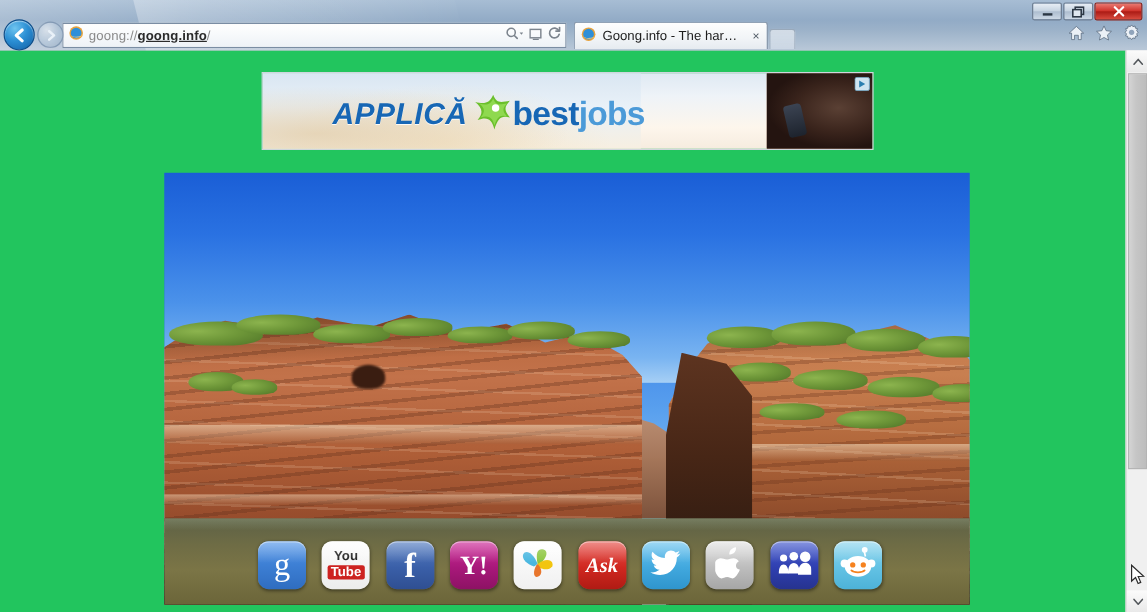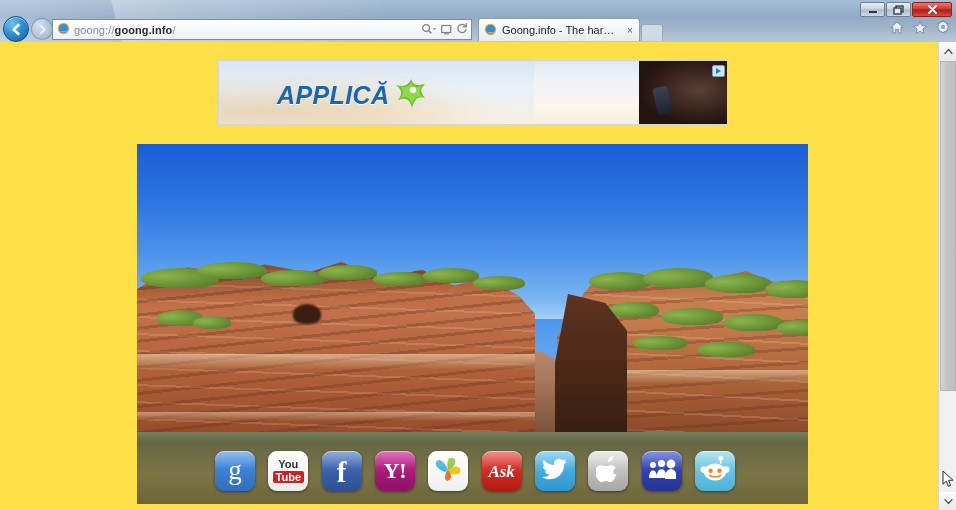--- a/index.html
+++ b/index.html
@@ -72,21 +72,21 @@
   #addrbar .shade {
     position:absolute; left:0; top:0; height:100%; width:100%;
     background: linear-gradient(180deg, rgba(255,255,255,.9), rgba(236,241,246,.9));
     pointer-events:none;
   }
   .fav-ie { position:relative; z-index:2; margin:0 4px 0 4px; }
   #urltext {
     position:relative; z-index:2;
     font-size:11px; color:#8b8b8b; white-space:nowrap; letter-spacing:.1px;
   }
-  #urltext b { color:#2b2b2b; font-weight:700; }
+  #urltext b { color:#2b2b2b; font-weight:700;text-decoration:underline; }
   #addr-icons { position:absolute; right:3px; top:0; height:100%; display:flex; align-items:center; gap:4px; z-index:3;}
   .aicon { opacity:.65; }
 
   
   #tabstrip { position:absolute; left:478px; top:17px; height:24px; display:flex; align-items:flex-end; z-index:25;}
   .tab {
     height:23px; min-width:125px; padding:0 6px 0 5px;
     background: linear-gradient(180deg,#fdfefe 0%, #f1f4f7 60%, #e6ebf0 100%);
     border:1px solid #8b9bae; border-bottom:none;
     border-radius:3px 3px 0 0;
@@ -107,21 +107,21 @@
   .tool { opacity:.92; }
 
   
   #viewport {
     position:absolute; left:0; top:42px; width:956px; height:468px;
     background:#c9ced2;
     overflow:hidden;
   }
   #page {
     position:absolute; left:0; top:0; width:938px; height:468px;
-    background:#fde047;
+    background:#22c55e;
   }
 
   
   #adbanner {
     position:absolute; left:218px; top:18px; width:510px; height:65px;
     background: linear-gradient(180deg,#dfe9f3 0%, #eef3f8 30%, #fdf6ec 72%, #f6ecdf 100%);
     border:1px solid #cfd6dd;
     overflow:hidden;
   }
   #adbanner .blur-left{
@@ -434,20 +434,21 @@
             <div class="phone"></div>
           </div>
         <div id="ad-applica">APPLICĂ</div>
         <div id="ad-star">
           <svg width="34" height="32" viewBox="0 0 34 32">
             <path d="M17 1 C20 9 24 7 31 6 C26 11 26 14 31 20 C24 18 21 20 18 30 C16 21 12 19 4 22 C9 16 8 12 2 7 C10 9 14 8 17 1 Z" fill="#6bbf2b"></path>
             <path d="M17 4 C19.5 10.5 23 9 28.5 8.2 C24.5 12.2 24.7 14.6 28.5 19 C23 17.5 20.5 19 18 26.5 C16.3 19.5 13 17.8 6.5 20 C10.6 15.2 10 11.8 5.2 8.3 C11.5 10 14.8 9.2 17 4 Z" fill="#8fd94f"></path>
             <circle cx="19" cy="12" r="3.1" fill="#ffffff"></circle>
           </svg>
         </div>
+        <div id="ad-bestjobs"><span class="best">best</span><span class="jobs">jobs</span></div>
         <div id="adchoices">
           <svg width="13" height="12" viewBox="0 0 13 12">
             <rect x="0.5" y="0.5" width="12" height="11" rx="1.5" fill="#cfe4f0" stroke="#7aa9c4" stroke-width=".8"></rect>
             <path d="M4 3 L9 6 L4 9 Z" fill="#2b7fb0"></path>
           </svg>
         </div>
       </div>
 
       <div id="photo">
         <div id="sky"></div>

